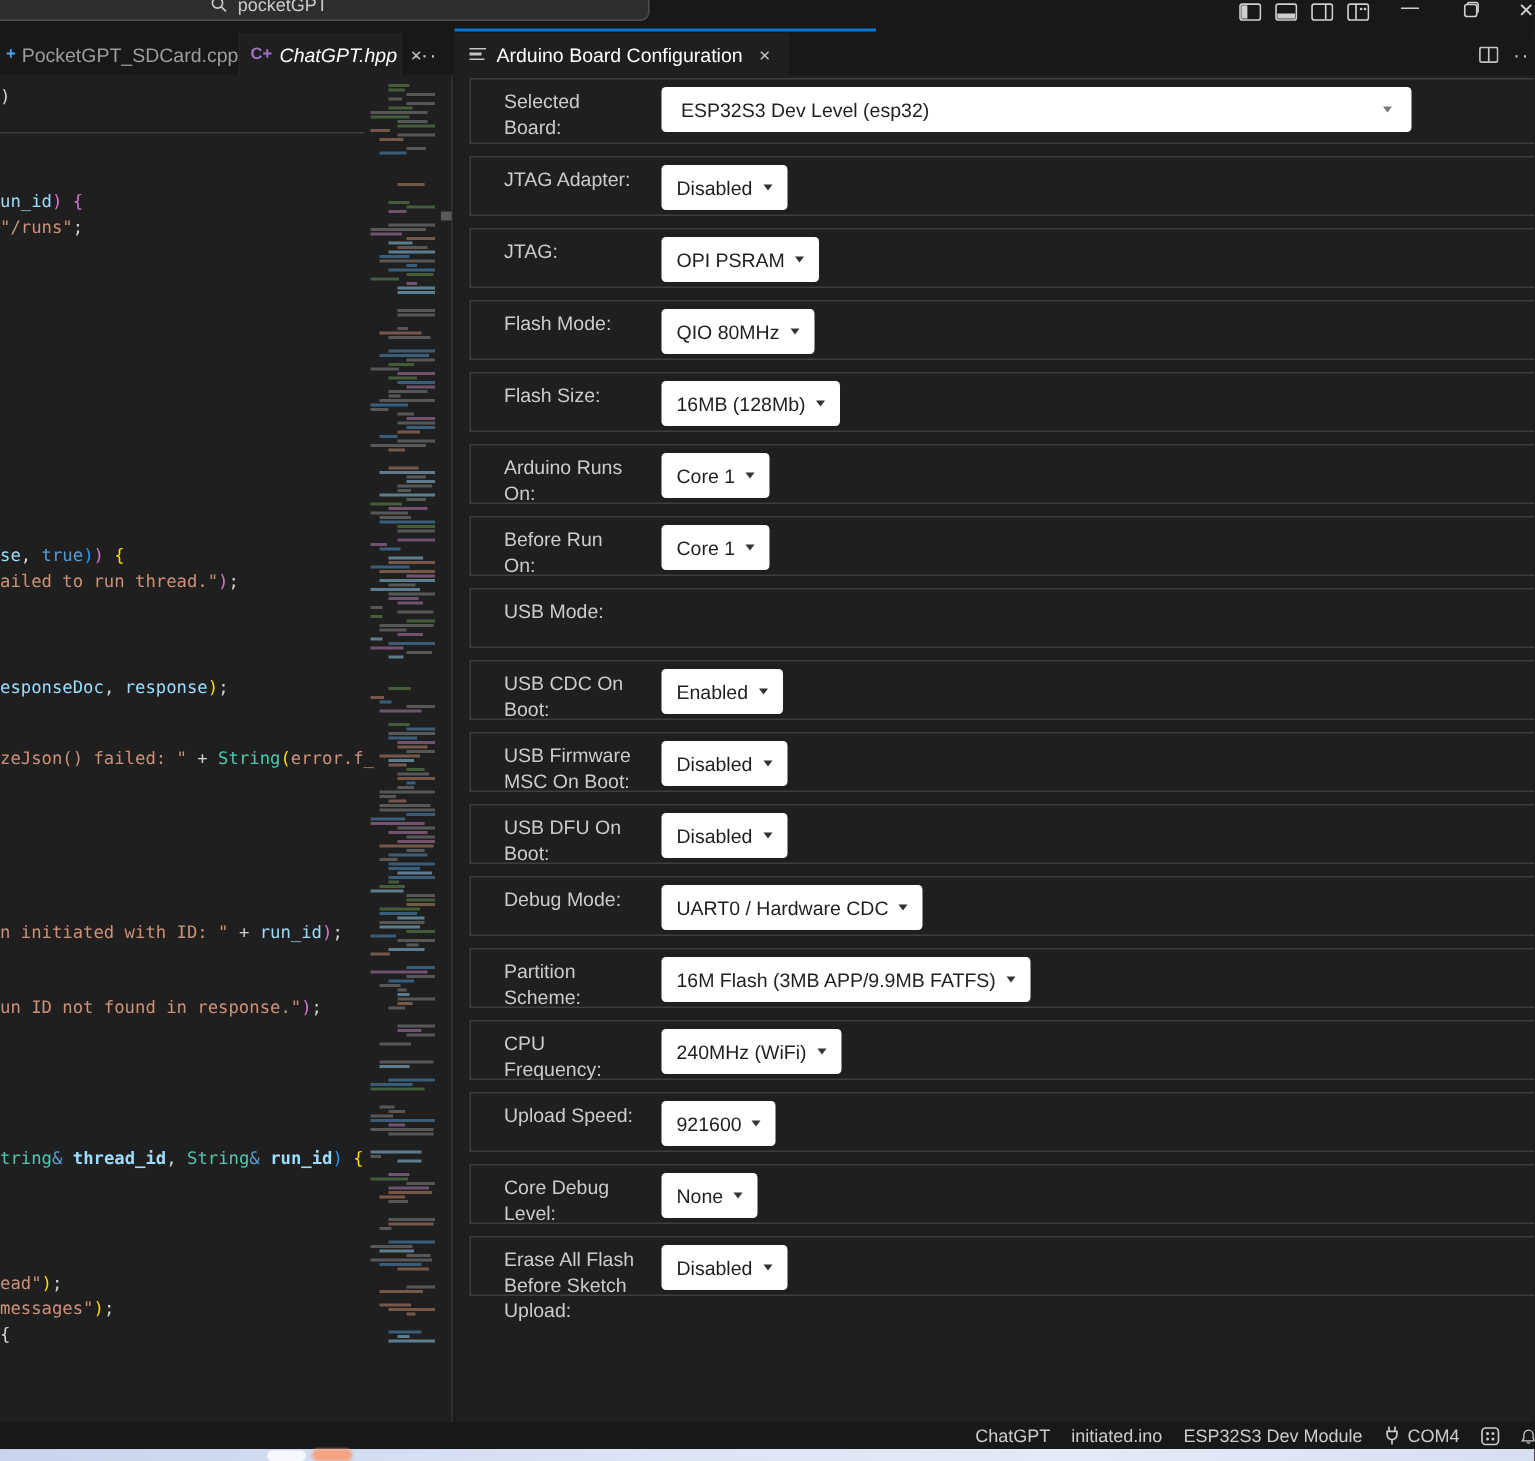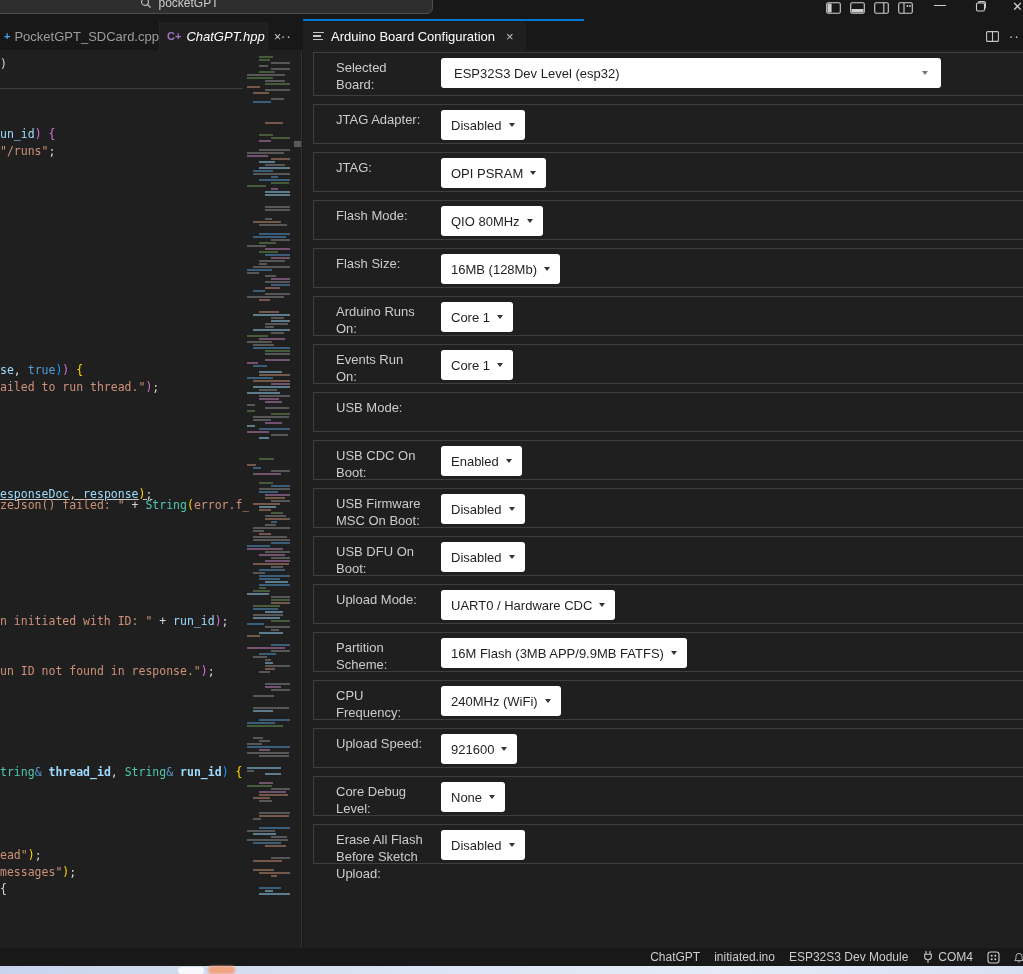--- a/index.html
+++ b/index.html
@@ -153,21 +153,21 @@
 
   <div class="ed-left">
     <div class="sticky">
       <div class="codeline" style="top:6px;"><span class="c-punct">)</span></div>
     </div>
     <div id="code-lines">
         <div class="codeline" style="top: 76px;"><span class="c-var">un_id</span><span class="c-brP">)</span><span class="c-brP"> {</span></div>
         <div class="codeline" style="top: 93px;"><span class="c-str">"/runs"</span><span class="c-punct">;</span></div>
         <div class="codeline" style="top: 312px;"><span class="c-var">se</span><span class="c-punct">, </span><span class="c-kw">true</span><span class="c-brB">)</span><span class="c-brP">)</span><span class="c-brY"> {</span></div>
         <div class="codeline" style="top: 329px;"><span class="c-str">ailed to run thread."</span><span class="c-brP">)</span><span class="c-punct">;</span></div>
-        <div class="codeline" style="top: 436px; text-decoration: underline;"><span class="c-var">esponseDoc</span><span class="c-punct">, </span><span class="c-var">response</span><span class="c-brY">)</span><span class="c-punct">;</span></div>
+        <div class="codeline" style="top: 400px;"><span class="c-var">esponseDoc</span><span class="c-punct">, </span><span class="c-var">response</span><span class="c-brY">)</span><span class="c-punct">;</span></div>
         <div class="codeline" style="top: 447px;"><span class="c-str">zeJson() failed: "</span><span class="c-punct"> + </span><span class="c-type">String</span><span class="c-brY">(</span><span class="c-str">error.f_</span></div>
         <div class="codeline" style="top: 563px;"><span class="c-str">n initiated with ID: "</span><span class="c-punct"> + </span><span class="c-var">run_id</span><span class="c-brP">)</span><span class="c-punct">;</span></div>
         <div class="codeline" style="top: 613px;"><span class="c-str">un ID not found in response."</span><span class="c-brP">)</span><span class="c-punct">;</span></div>
         <div class="codeline" style="top: 714px;"><span class="c-type">tring</span><span class="c-kw">&amp;</span><span class="c-punct"> </span><span class="c-paramb">thread_id</span><span class="c-punct">, </span><span class="c-type">String</span><span class="c-kw">&amp;</span><span class="c-punct"> </span><span class="c-paramb">run_id</span><span class="c-brB">)</span><span class="c-brY"> {</span></div>
         <div class="codeline" style="top: 797px;"><span class="c-str">ead"</span><span class="c-brY">)</span><span class="c-punct">;</span></div>
         <div class="codeline" style="top: 814px;"><span class="c-str">messages"</span><span class="c-brY">)</span><span class="c-punct">;</span></div>
         <div class="codeline" style="top: 831px;"><span class="c-punct">{</span></div>
       </div>
     <div class="minimap" id="minimap">
         <div style="position: absolute; left: 15px; top: 6px; width: 14.4571px; height: 2px; background: rgb(106, 153, 85); opacity: 0.5;"></div>
@@ -428,21 +428,21 @@
         </div>
         <div class="crow">
           <div class="clabel">Arduino Runs
 On:</div>
           <div class="dbtn">
             <span>Core 1</span>
             <span class="caret"></span>
           </div>
         </div>
         <div class="crow">
-          <div class="clabel">Events Run On:</div>
+          <div class="clabel">Before Run On:</div>
           <div class="dbtn">
             <span>Core 1</span>
             <span class="caret"></span>
           </div>
         </div>
         <div class="crow">
           <div class="clabel">USB Mode:</div>
         </div>
         <div class="crow">
           <div class="clabel">USB CDC On
@@ -462,21 +462,21 @@
         </div>
         <div class="crow">
           <div class="clabel">USB DFU On
 Boot:</div>
           <div class="dbtn">
             <span>Disabled</span>
             <span class="caret"></span>
           </div>
         </div>
         <div class="crow">
-          <div class="clabel">Upload Mode:</div>
+          <div class="clabel">Debug Mode:</div>
           <div class="dbtn">
             <span>UART0 / Hardware CDC</span>
             <span class="caret"></span>
           </div>
         </div>
         <div class="crow">
           <div class="clabel">Partition
 Scheme:</div>
           <div class="dbtn">
             <span>16M Flash (3MB APP/9.9MB FATFS)</span>

